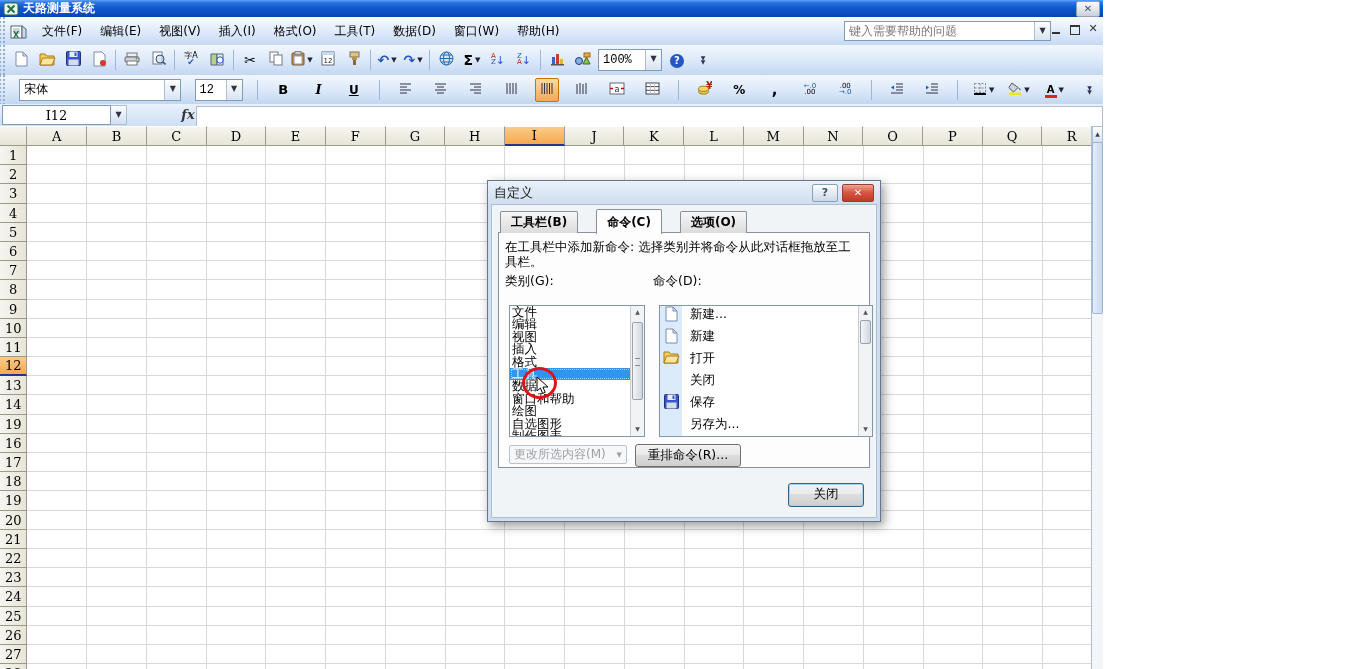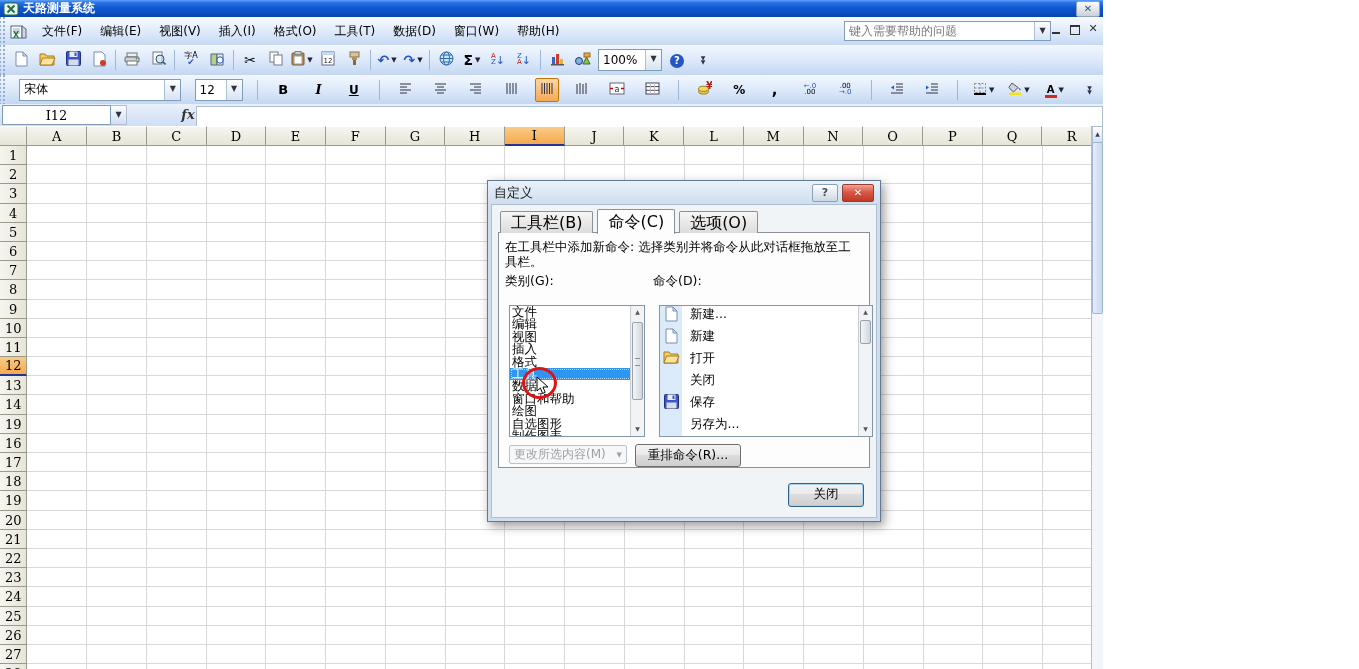--- a/index.html
+++ b/index.html
@@ -43,21 +43,21 @@
   .toolbar{position:absolute;left:0;width:100%;display:flex;align-items:center;
     background:linear-gradient(180deg,#f2f7fe 0%,#dbe8fa 55%,#c3d7f1 100%);border-bottom:1px solid #a5c0e4;}
   #tb1{top:45px;height:30px;}
   #tb2{top:75px;height:29px;justify-content:space-between;}
   .tbtn{min-width:22px;height:22px;display:flex;align-items:center;justify-content:center;
     border:1px solid transparent;border-radius:2px;margin:0 1px;position:relative;}
   .tbtn.active{background:linear-gradient(#fcd8a8,#f5a953);border:1px solid #c77405;}
   .tb-sep{width:1px;height:20px;background:#9db7d9;margin:0 3px;}
   .dd-arrow{font-size:7px;color:#223;margin-left:2px;}
   .combo{height:20px;background:#fff;border:1px solid #7f9db9;display:flex;align-items:center;margin:0 2px;}
-  .combo .cval{flex:1;padding:0 4px;white-space:nowrap;overflow:hidden;}
+  .combo .cval{flex:1;padding:0 4px;white-space:nowrap;overflow:hidden;font-family:Liberation Mono, monospace;}
   .combo .cdd{width:15px;height:100%;background:linear-gradient(#fdfefe,#d8e4f2);border-left:1px solid #aebfd4;
     font-size:8px;color:#334;text-align:center;line-height:18px;}
   .ticon{display:inline-block;text-align:center;line-height:1;}
 
   
   .formula-row{position:absolute;left:0;top:104px;width:100%;height:22px;
     background:linear-gradient(180deg,#e9f1fc,#cfdff5);display:flex;align-items:center;border-bottom:1px solid #a5c0e4;}
   .namebox{width:107px;height:18px;background:#fff;border:1px solid #7f9db9;margin-left:2px;
     display:flex;align-items:center;justify-content:center;font-family:"DejaVu Serif","Liberation Serif",serif;font-size:13px;}
   .name-dd{width:15px;height:18px;background:linear-gradient(#fdfefe,#cfe0f4);border:1px solid #aebfd4;border-left:none;
@@ -93,21 +93,21 @@
   .dlg-title{height:23px;display:flex;align-items:center;padding:0 6px;
     background:linear-gradient(180deg,#e9f2fb,#cfdded);font-size:13px;color:#1a1a1a;}
   .dlg-title .t{flex:1;}
   .dlg-help{width:24px;height:16px;border:1px solid #8aa0b8;border-radius:2px;margin-right:4px;
     background:linear-gradient(#fefefe,#ccd8e6);color:#3b4f66;font-weight:bold;font-size:11px;text-align:center;line-height:15px;}
   .dlg-close{width:30px;height:16px;border:1px solid #9a3b30;border-radius:2px;
     background:linear-gradient(#f0a494,#d95744 45%,#c03a26);color:#fff;font-weight:bold;font-size:10px;text-align:center;line-height:15px;}
   .dlg-client{position:absolute;left:3px;right:3px;top:23px;bottom:3px;background:#f1f4f7;border:1px solid #aebfd4;}
   .tabs{position:absolute;left:8px;top:6px;display:flex;align-items:flex-end;height:22px;z-index:2;}
   .tab{padding:3px 10px;border:1px solid #8b9198;border-bottom:none;border-radius:2px 2px 0 0;
-    background:linear-gradient(#f6f6f6,#dcdcdc);margin-right:4px;font-size:16px;height:15px;line-height:15px;}
+    background:linear-gradient(#f6f6f6,#dcdcdc);margin-right:18px;font-size:12px;height:15px;line-height:15px;font-weight:bold;}
   .tab.active{background:#fdfdfd;height:18px;line-height:18px;position:relative;top:1px;}
   .tabpage{position:absolute;left:6px;right:6px;top:27px;height:234px;background:#fdfdfd;border:1px solid #8b9198;}
   .instr{margin:6px 6px 4px 6px;line-height:15px;font-size:12.5px;}
   .lblrow{display:flex;margin:2px 6px 2px 6px;font-size:12.5px;}
   .lbl-cat{width:148px;}
   .listbox{position:absolute;background:#fff;border:1px solid #8396a8;overflow:hidden;}
   #catlist{left:10px;top:72px;width:134px;height:130px;}
   #cmdlist{left:160px;top:72px;width:212px;height:130px;}
   .cat-item{height:12.4px;line-height:12.5px;font-size:12.5px;padding-left:2px;white-space:nowrap;}
   .cat-item.sel{background:#2e95f0;color:#fff;outline:1px dotted #a8d5fb;outline-offset:-2px;}

